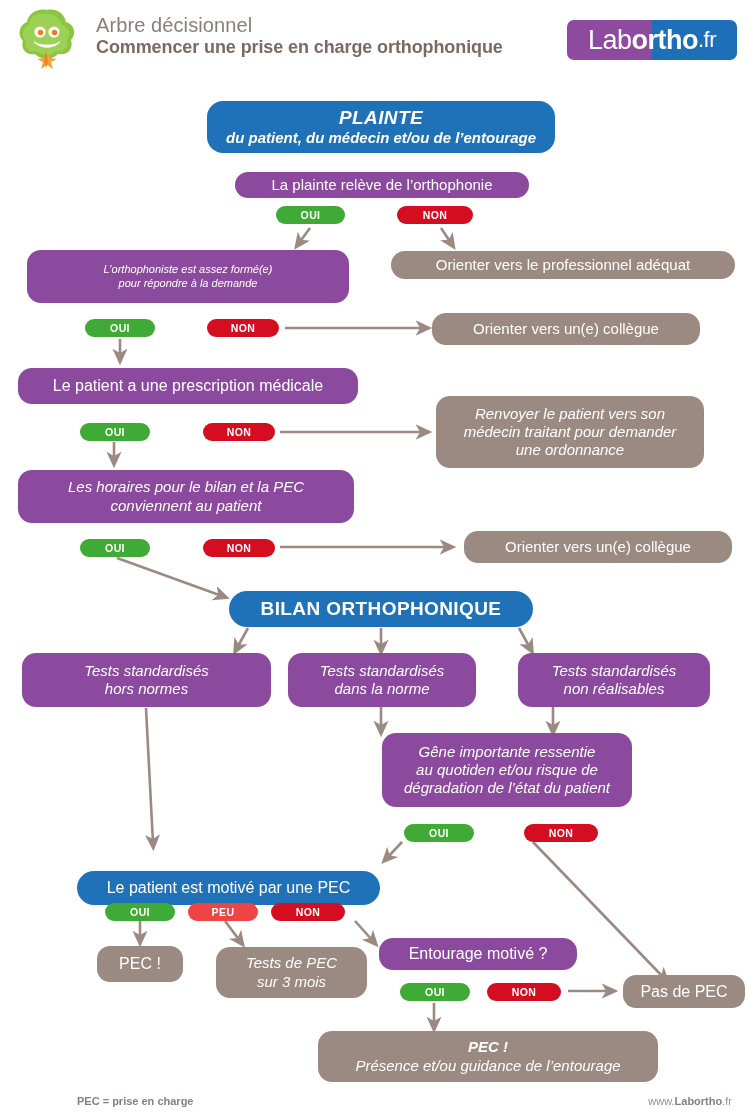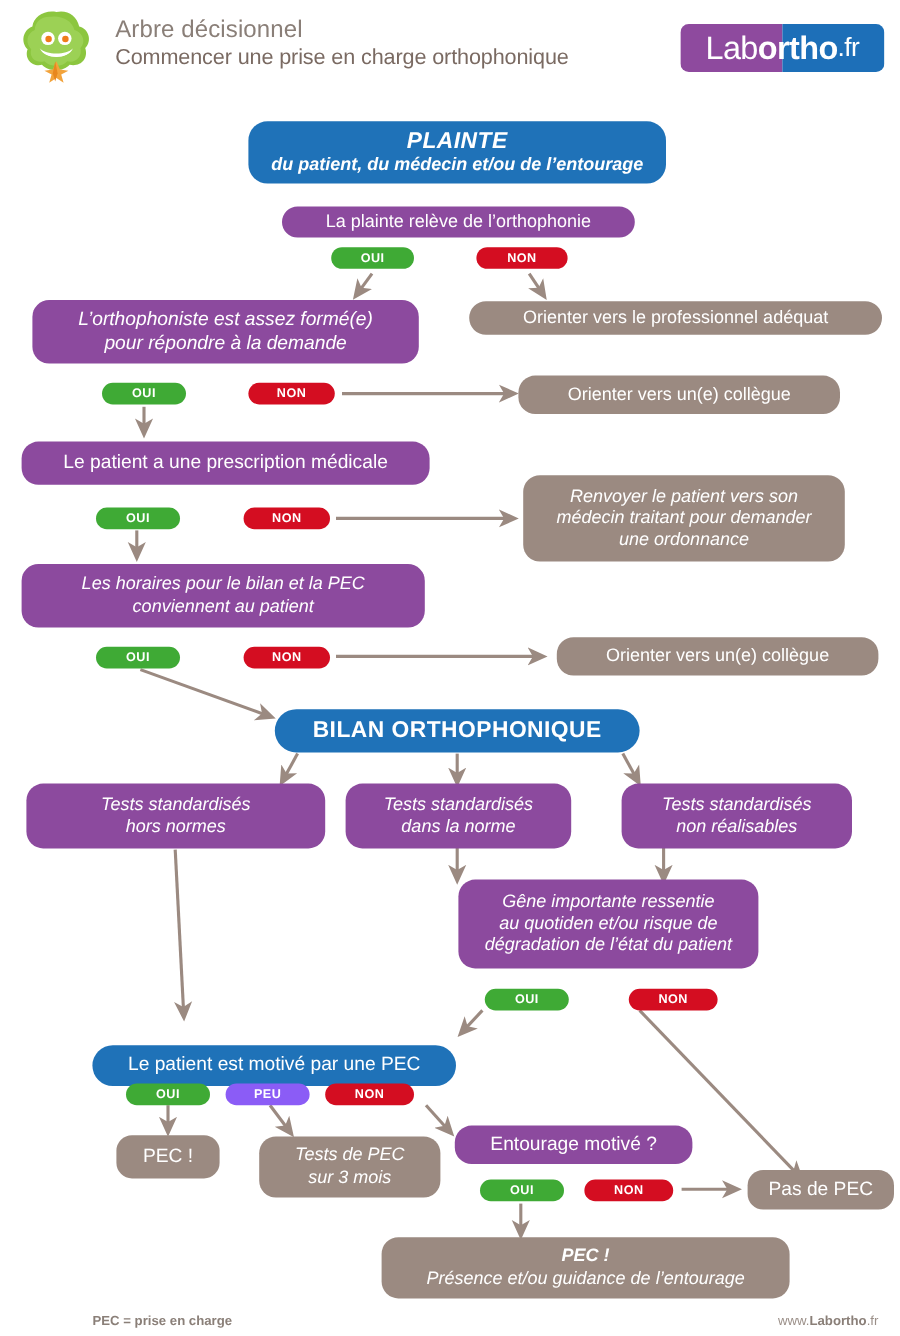--- a/index.html
+++ b/index.html
@@ -13,21 +13,21 @@
   }
   #stage{position:absolute;left:0;top:0;width:750px;height:1113px;}
 
   
   .hdr-sub{
     position:absolute;left:96px;top:14px;
     font-size:20px;color:#8a7f78;font-weight:400;letter-spacing:.1px;
   }
   .hdr-title{
     position:absolute;left:96px;top:37px;
-    font-size:18px;color:#7a6a62;font-weight:400;letter-spacing:-.1px;
+    font-size:18px;color:#7a6a62;font-weight:700;letter-spacing:-.1px;
   }
   .logo{
     position:absolute;left:567px;top:20px;width:170px;height:40px;
     border-radius:7px;overflow:hidden;
   }
   .logo .lhalf{position:absolute;left:0;top:0;width:50%;height:100%;background:#8e4a9e;}
   .logo .rhalf{position:absolute;right:0;top:0;width:50%;height:100%;background:#1d6fb8;}
   .logo .ltxt{
     position:absolute;left:0;top:0;width:100%;height:100%;
     display:flex;align-items:center;justify-content:center;
@@ -71,21 +71,21 @@
   .badge{
     position:absolute;
     height:18px;
     border-radius:9px;
     color:#ffffff;
     font-size:10.5px;font-weight:700;letter-spacing:.4px;
     display:flex;align-items:center;justify-content:center;
   }
   .oui{background:#3faa35;}
   .non{background:#d40d21;}
-  .peu{background:#8b5cf6;}
+  .peu{background:#ef4444;}
 
   svg.arrows{position:absolute;left:0;top:0;width:750px;height:1113px;pointer-events:none;}
 
   
   .tree{position:absolute;left:13px;top:6px;width:68px;height:66px;}
 </style>
 </head>
 <body>
 
 <div id="stage">
@@ -181,21 +181,21 @@
     <span>OUI</span>
   </div>
   <div class="badge non" style="left:397px;top:206px;width:76px;">
     <span>NON</span>
   </div>
 
   <div class="node brown" style="left:391px;top:251px;width:344px;height:28px;font-size:15px;">
     <span>Orienter vers le professionnel adéquat</span>
   </div>
 
-  <div class="node purple" style="left:27px;top:250px;width:322px;height:53px;font-size:16px;flex-direction:column;">
+  <div class="node purple" style="left:27px;top:250px;width:322px;height:53px;font-size:11px;flex-direction:column;">
     <span class="l1">L’orthophoniste est assez formé(e)</span>
     <span class="l1">pour répondre à la demande</span>
   </div>
   <div class="badge oui" style="left:85px;top:319px;width:70px;">
     <span>OUI</span>
   </div>
   <div class="badge non" style="left:207px;top:319px;width:72px;">
     <span>NON</span>
   </div>
 

